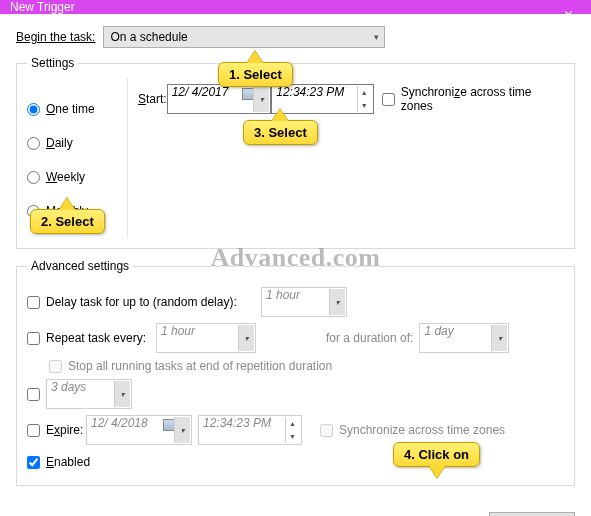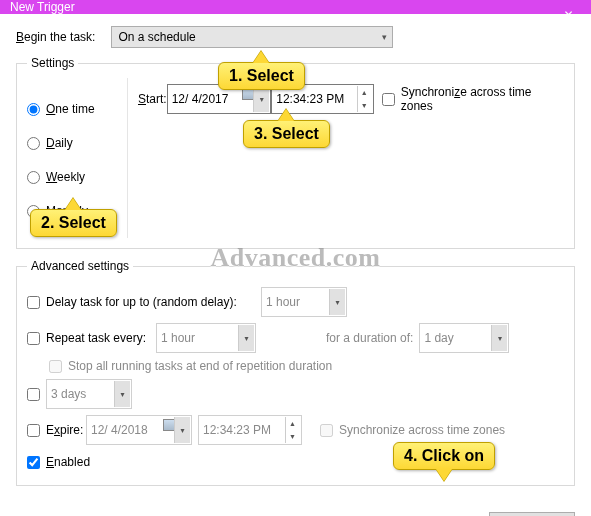--- a/index.html
+++ b/index.html
@@ -5,57 +5,57 @@
 * { box-sizing: border-box; font-family: 'Segoe UI', Tahoma, sans-serif; font-size: 12px; }
 body { margin: 0; padding: 0; background: #fff; width: 591px; height: 516px; overflow: hidden; position: relative; }
 
 .titlebar { background: #d946ef; color: #fff; height: 14px; display: flex; align-items: center; padding: 0 10px; position: relative; }
 .titlebar .title { font-size: 12px; }
 .titlebar .close { position: absolute; right: 0; top: 0; width: 45px; height: 30px; display: flex; align-items: center; justify-content: center; font-size: 14px; }
 
 .content { padding: 12px 16px 10px 16px; }
 
 .row { display: flex; align-items: center; margin-bottom: 8px; }
-.lbl { margin-right: 16px; }
+.lbl { margin-right: 8px; text-decoration: underline; }
 .u { text-decoration: underline; }
 
 .dropdown { background: #e5e5e5; border: 1px solid #adadad; height: 22px; display: flex; align-items: center; padding: 0 6px; position: relative; }
 .dropdown .arrow { position: absolute; right: 6px; top: 50%; transform: translateY(-50%); font-size: 9px; color: #555; }
 
 fieldset { border: 1px solid #d9d9d9; border-radius: 0; margin: 0 0 10px 0; padding: 8px 10px 10px 10px; }
 legend { padding: 0 4px; color: #000; }
 
 .settings-body { display: flex; }
 .radio-col { width: 100px; padding-top: 4px; }
 .radio-item { display: flex; align-items: center; margin: 20px 0; }
 .radio-item input { margin: 0 6px 0 0; }
 .start-area { flex: 1; border-left: 1px solid #e5e5e5; padding: 6px 0 0 10px; min-height: 155px; }
 .start-row { display: flex; align-items: center; }
 
-.datebox, .timebox, .minidrop { border: 1px solid #7a7a7a; background: #fff; height: 30px; display: flex; align-items: center; padding: 0 4px; position: relative; }
+.datebox, .timebox, .minidrop { border: 1px solid #7a7a7a; background: #fff; height: 30px; display: flex; align-items: flex-start; padding: 0 4px; position: relative; font-style: italic; }
 .datebox { width: 106px; }
 .timebox { width: 104px; }
 .minidrop { width: 86px; background: #fff; border: 1px solid #adadad; }
 .disabled { color: #8a8a8a; border-color: #d0d0d0; }
 .disabled-text { color: #8a8a8a; }
 .spin { position: absolute; right: 2px; top: 1px; bottom: 1px; width: 14px; display: flex; flex-direction: column; }
 .spin div { flex: 1; font-size: 7px; display: flex; align-items: center; justify-content: center; color: #555; border-left: 1px solid #ccc; }
 .calicon { position: absolute; right: 16px; top: 3px; width: 12px; height: 12px; border: 1px solid #888; background: linear-gradient(#cde, #abc); }
 .dropbtn { position: absolute; right: 1px; top: 1px; bottom: 1px; width: 16px; background: #e1e1e1; display: flex; align-items: center; justify-content: center; font-size: 8px; color: #555; border-left: 1px solid #ccc; }
 
 .chk-row { display: flex; align-items: center; margin: 6px 0; }
 .chk-row input[type=checkbox] { margin: 0 6px 0 0; }
 .indent { margin-left: 22px; }
 
 .btnbar { display: flex; justify-content: flex-end; gap: 8px; padding: 6px 16px 12px 0; }
 .btn { width: 86px; height: 23px; background: #e1e1e1; border: 1px solid #adadad; display: flex; align-items: center; justify-content: center; cursor: default; }
 .btn.default { border: 2px solid #0078d7; background: #e5f1fb; }
 
 
-.callout { position: absolute; background: #ffeb3b; background: linear-gradient(#fff176, #fdd835); border: 1px solid #c0a000; border-radius: 6px; padding: 4px 10px; font-weight: bold; font-size: 16px; color: #000; box-shadow: 1px 1px 3px rgba(0,0,0,.3); z-index: 50; }
+.callout { position: absolute; background: #ffeb3b; background: linear-gradient(#fff176, #fdd835); border: 1px solid #c0a000; border-radius: 6px; padding: 4px 10px; font-weight: bold; font-size: 13px; color: #000; box-shadow: 1px 1px 3px rgba(0,0,0,.3); z-index: 50; }
 .callout::before { content: ""; position: absolute; width: 0; height: 0; }
 .callout.up::before { top: -12px; left: 50%; margin-left: -8px; border-left: 8px solid transparent; border-right: 8px solid transparent; border-bottom: 12px solid #fdd835; filter: drop-shadow(0 -1px 0 #c0a000); }
 .callout.down::before { bottom: -12px; left: 50%; margin-left: -8px; border-left: 8px solid transparent; border-right: 8px solid transparent; border-top: 12px solid #fdd835; filter: drop-shadow(0 1px 0 #c0a000); }
 
 .watermark { position: absolute; top: 50%; left: 50%; transform: translate(-50%, -50%); font-size: 26px; color: rgba(120,120,120,.5); font-weight: 600; font-family: Georgia, serif; letter-spacing: .5px; pointer-events: none; z-index: 5; text-shadow: 0 1px 0 rgba(255,255,255,.6); }
 </style>
 </head>
 <body>
 
 <div class="titlebar">

